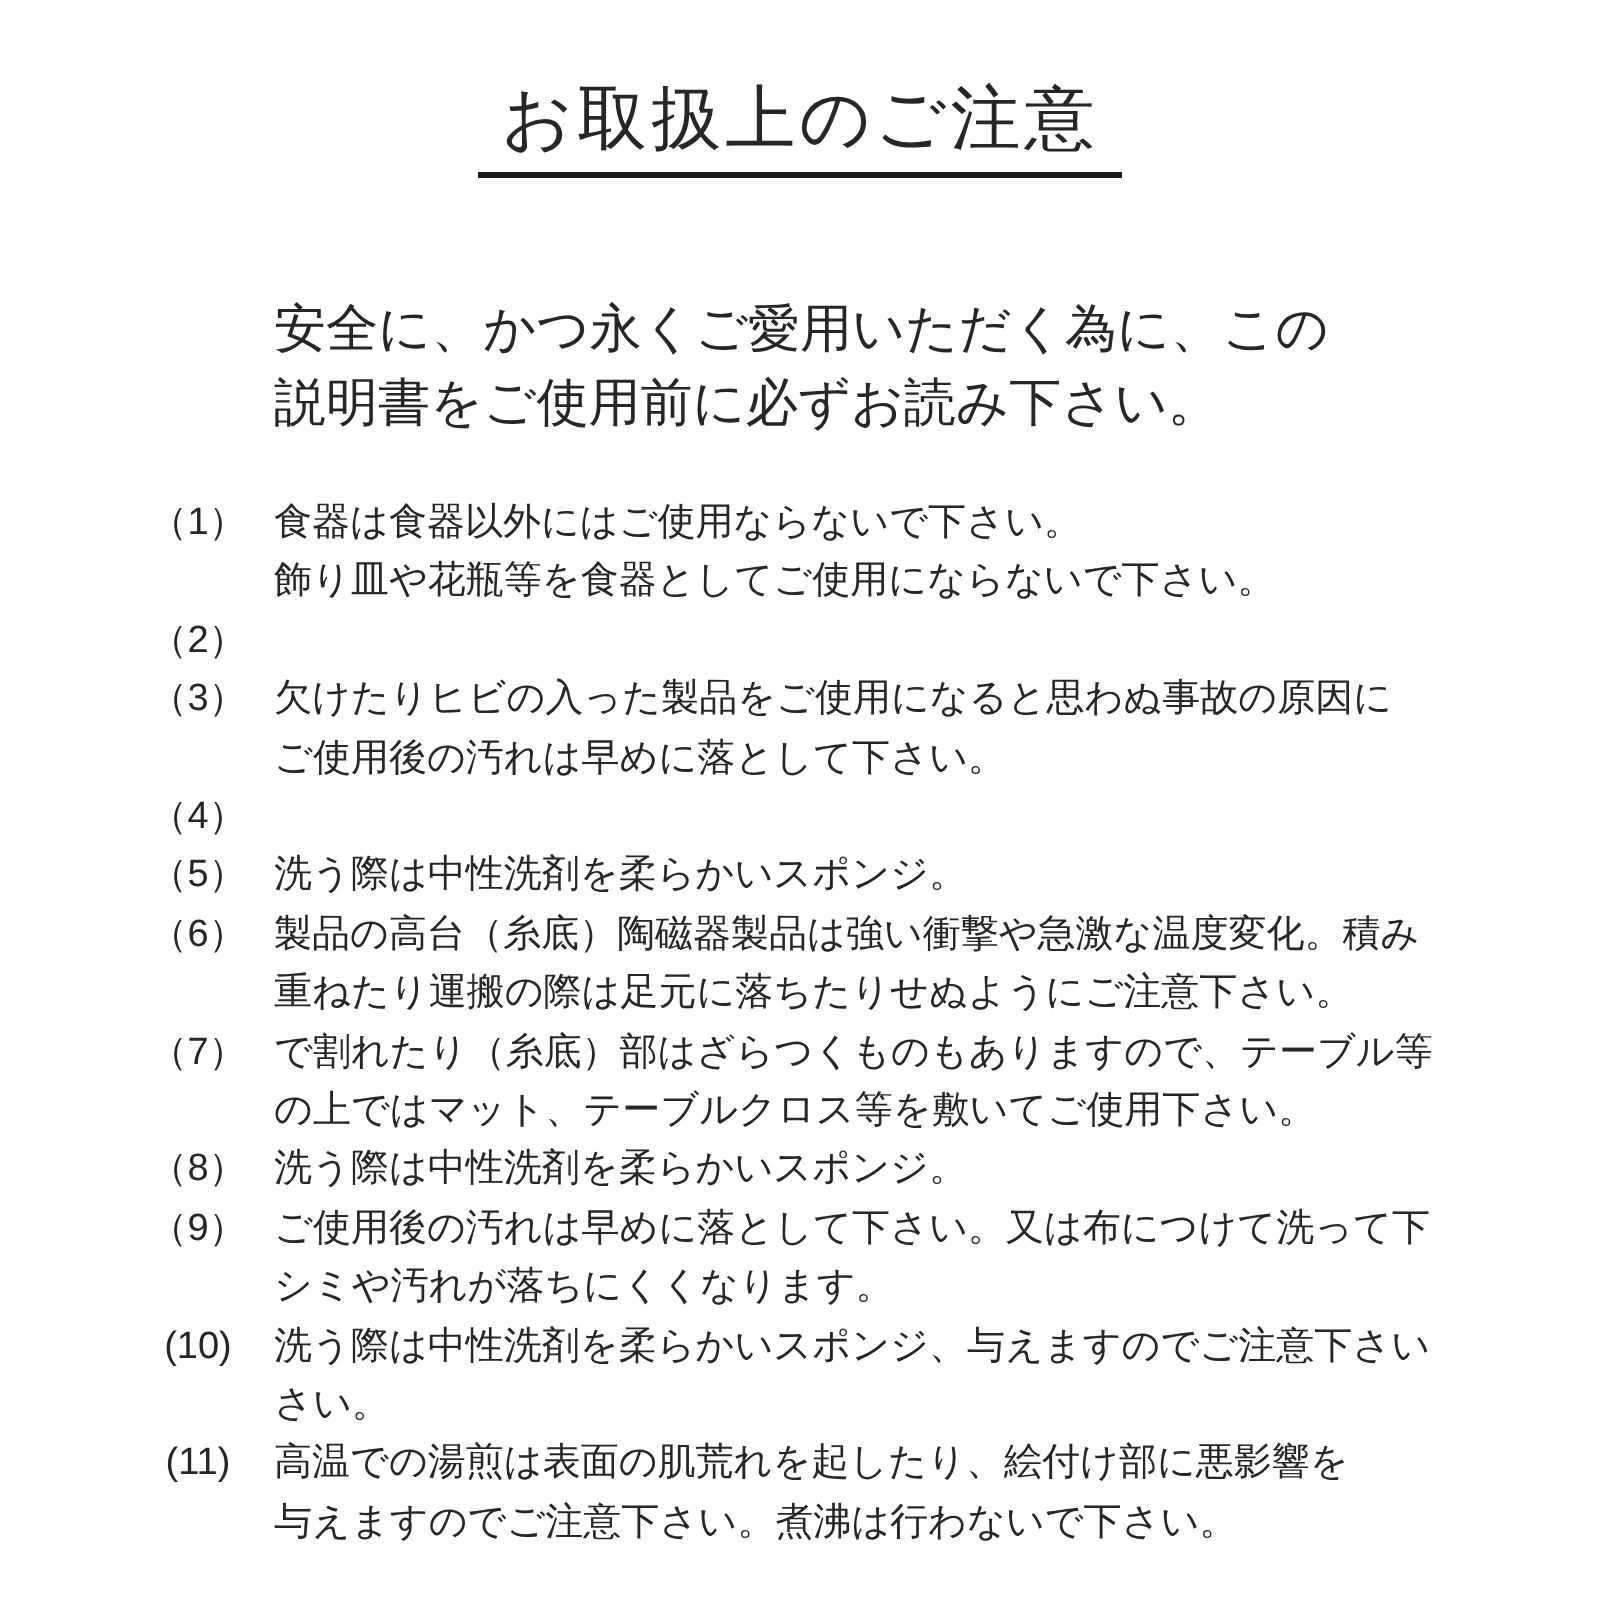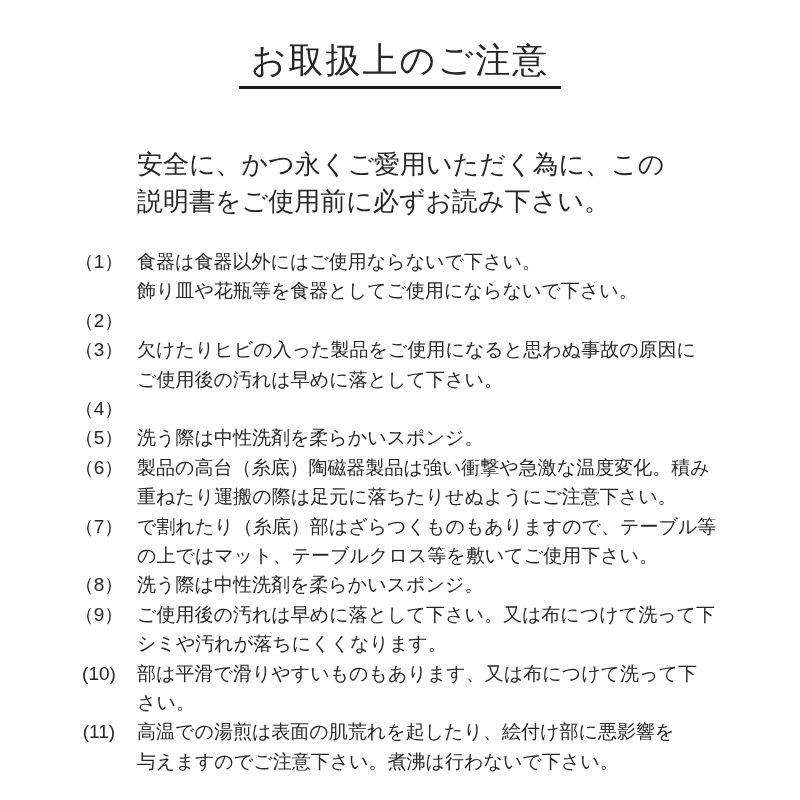--- a/index.html
+++ b/index.html
@@ -119,21 +119,21 @@
     </div>
 
     <div class="item">
       <span class="marker">（9）</span>
       <div class="text">ご使用後の汚れは早めに落として下さい。又は布につけて洗って下
 シミや汚れが落ちにくくなります。</div>
     </div>
 
     <div class="item">
       <span class="marker">(10)</span>
-      <div class="text">部は平滑で滑りやすいものもあります、又は布につけて洗って下
+      <div class="text">洗う際は中性洗剤を柔らかいスポンジ、与えますのでご注意下さい
 さい。</div>
     </div>
 
     <div class="item">
       <span class="marker">(11)</span>
       <div class="text">高温での湯煎は表面の肌荒れを起したり、絵付け部に悪影響を
 与えますのでご注意下さい。煮沸は行わないで下さい。</div>
     </div>
 
   </div>

